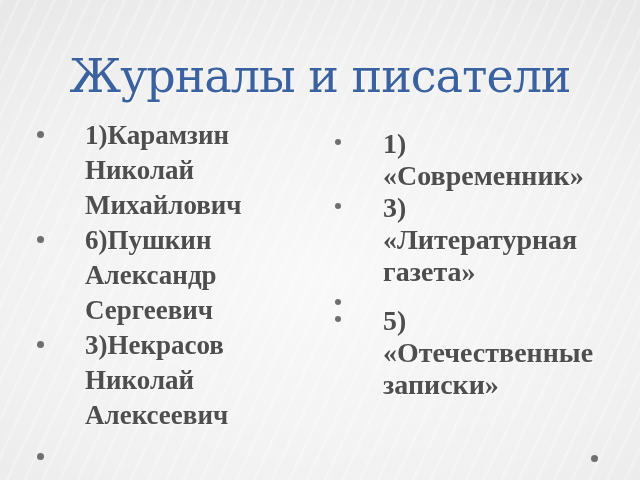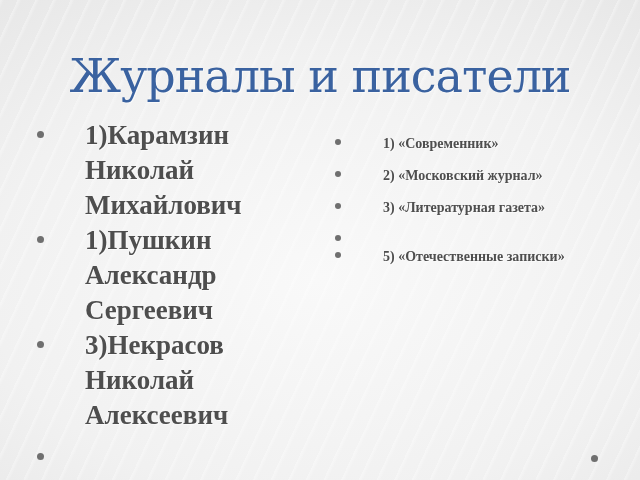--- a/index.html
+++ b/index.html
@@ -45,21 +45,21 @@
     border-radius: 50%;
     background: #6f6f6f;
   }
   .li-text { flex: 1 1 auto; }
 
   ul.left { left: 30px; top: 118px; width: 227px; }
   ul.left li { font-size: 27px; line-height: 35px; }
   ul.left .bullet { width: 7px; height: 7px; margin: 13px 13px 0 7px; }
 
   ul.right { left: 320px; top: 128px; width: 252px; }
-  ul.right li { font-size: 14px; line-height: 32px; }
+  ul.right li { font-size: 28px; line-height: 32px; }
   ul.right .bullet { width: 6px; height: 6px; margin: 11px 14px 0 15px; }
 
   .dot {
     position: absolute;
     width: 7px; height: 7px;
     border-radius: 50%;
     background: #6f6f6f;
   }
   .dot-left  { left: 37px;  top: 453px; }
   .dot-right { left: 591px; top: 455px; }
@@ -70,36 +70,32 @@
 <div class="slide">
   <h1 class="title">Журналы и писатели</h1>
 
   <ul class="list left">
       <li>
         <span class="bullet"></span>
         <span class="li-text">1)Карамзин Николай Михайлович</span>
       </li>
       <li>
         <span class="bullet"></span>
-        <span class="li-text">1)Пушкин Александр Сергеевич</span>
+        <span class="li-text">6)Пушкин Александр Сергеевич</span>
       </li>
       <li>
         <span class="bullet"></span>
         <span class="li-text">3)Некрасов Николай Алексеевич</span>
       </li>
     </ul>
 
   <ul class="list right">
       <li>
         <span class="bullet"></span>
         <span class="li-text">1) «Современник»</span>
-      </li>
-      <li>
-        <span class="bullet"></span>
-        <span class="li-text">2) «Московский журнал»</span>
       </li>
       <li>
         <span class="bullet"></span>
         <span class="li-text">3) «Литературная газета»</span>
       </li>
       <li>
         <span class="bullet"></span>
       </li>
       <li>
         <span class="bullet"></span>

